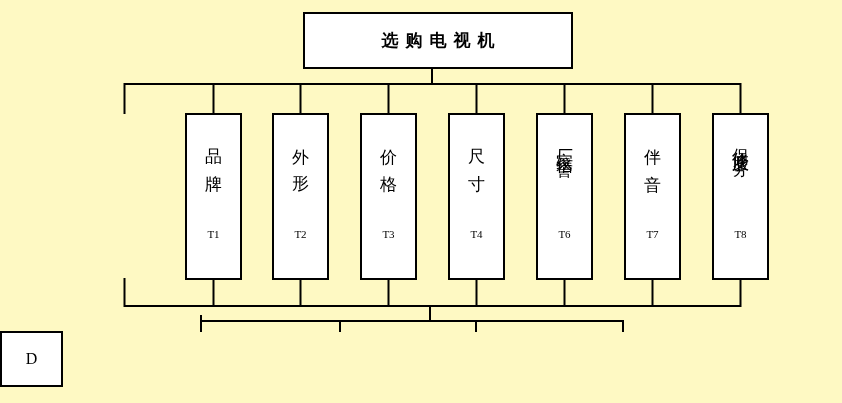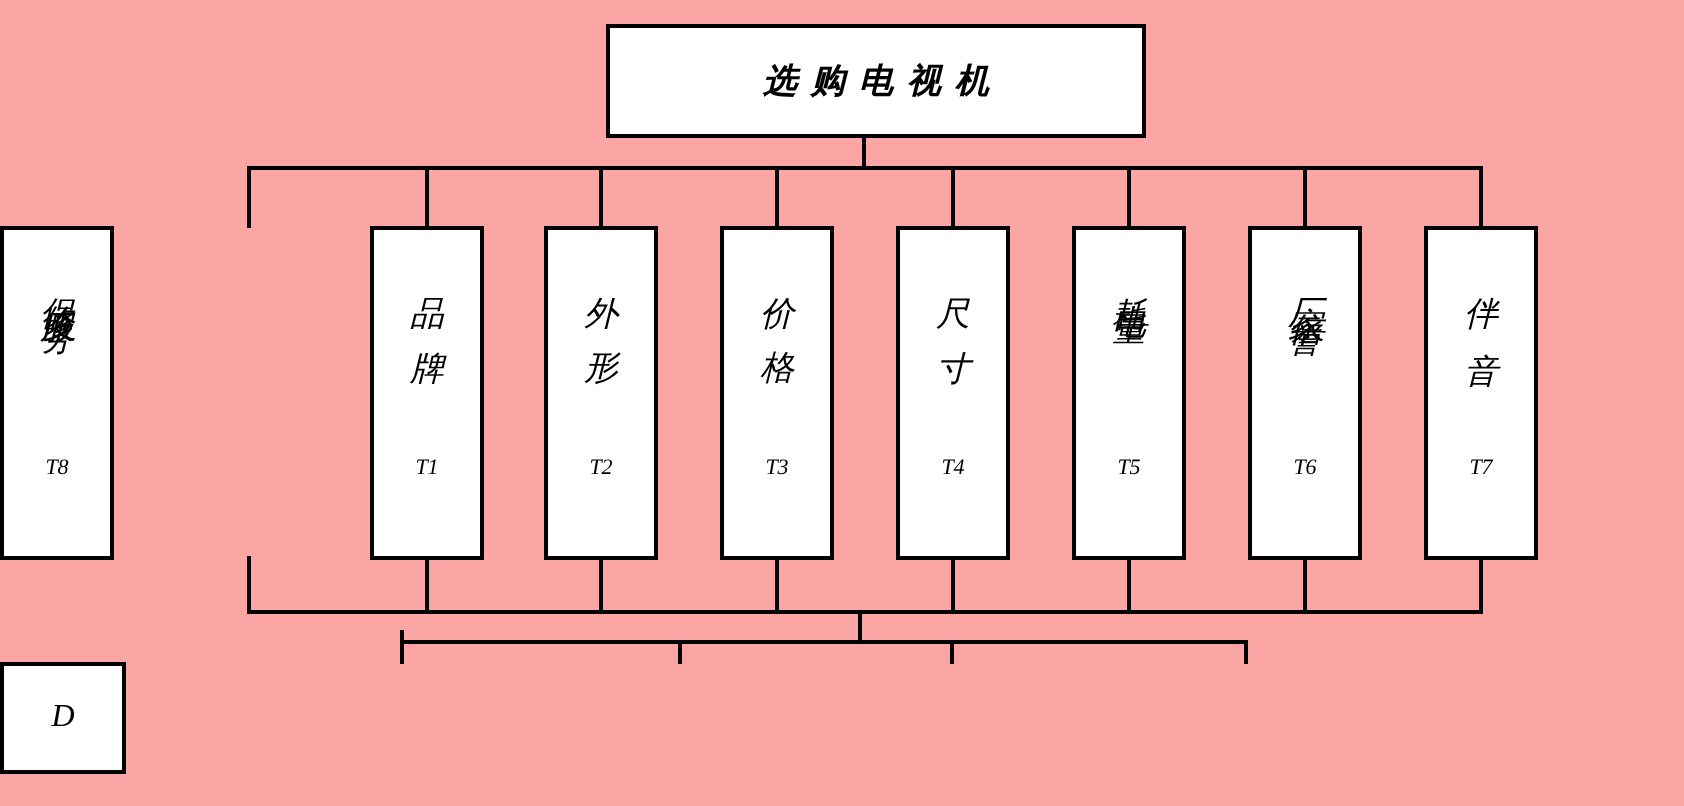--- a/index.html
+++ b/index.html
@@ -1,22 +1,21 @@
 <!DOCTYPE html>
 <html><head>
 <meta charset="utf-8">
 <style>
   html,body{margin:0;padding:0;background:#ffffff;}
   .canvas{
     position:relative;
     width:842px;height:403px;
-    background:#fca5a5;
+    background:#fef9c3;
     font-family:"Liberation Sans", sans-serif;
     overflow:hidden;
-    font-style:italic;
   }
   .box{
     position:absolute;
     box-sizing:border-box;
     border:2px solid #000;
     background:#fff;
   }
   .goal-box{
     left:303px;top:12px;width:270px;height:57px;
     display:flex;align-items:center;justify-content:center;
@@ -118,24 +117,20 @@
   </div>
   <div class="box mid-box">
     <span class="vtext gap-wide">价格</span>
     <span class="t-code">T3</span>
   </div>
   <div class="box mid-box">
     <span class="vtext gap-wide">尺寸</span>
     <span class="t-code">T4</span>
   </div>
   <div class="box mid-box">
-    <span class="vtext gap-tight">耗电量</span>
-    <span class="t-code">T5</span>
-  </div>
-  <div class="box mid-box">
     <span class="vtext gap-tight">厂家信誉</span>
     <span class="t-code">T6</span>
   </div>
   <div class="box mid-box">
     <span class="vtext gap-wide">伴音</span>
     <span class="t-code">T7</span>
   </div>
   <div class="box mid-box">
     <span class="vtext gap-tight">保修服务</span>
     <span class="t-code">T8</span>

